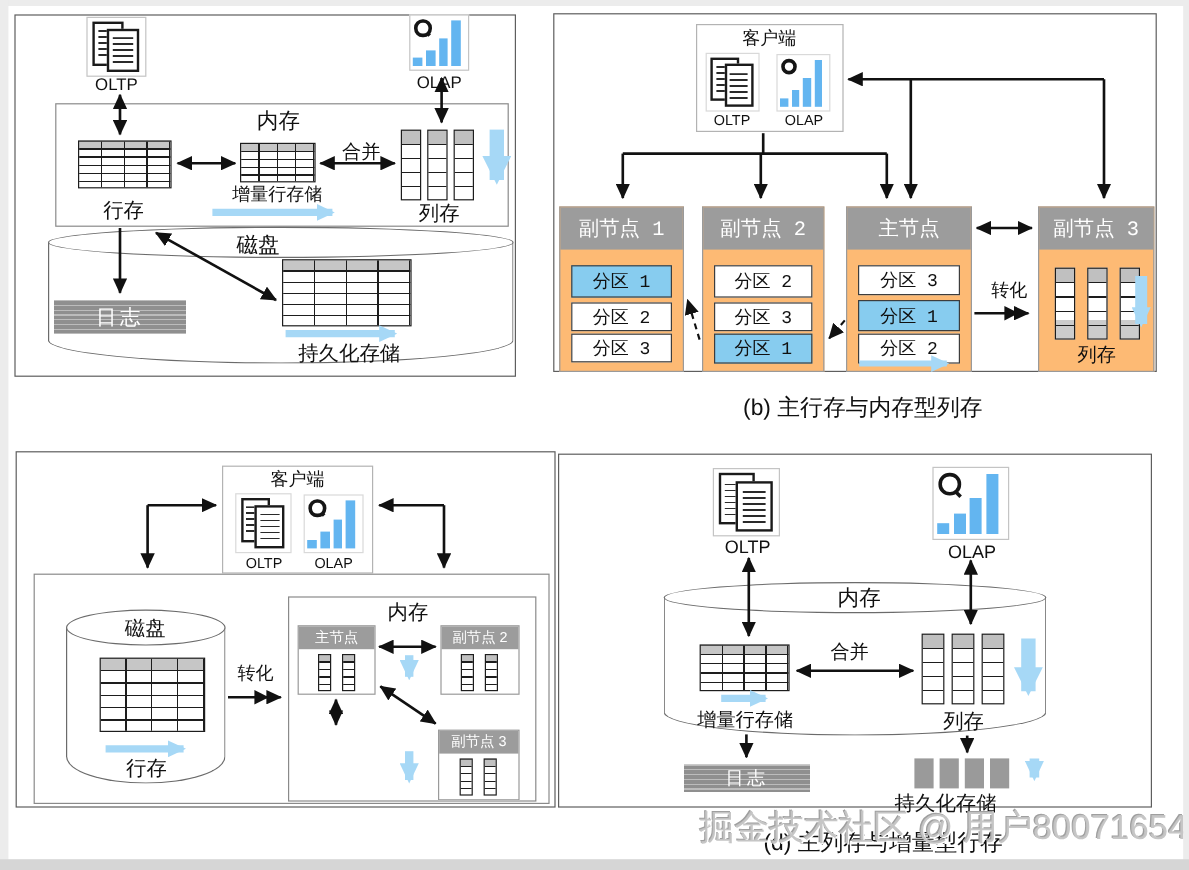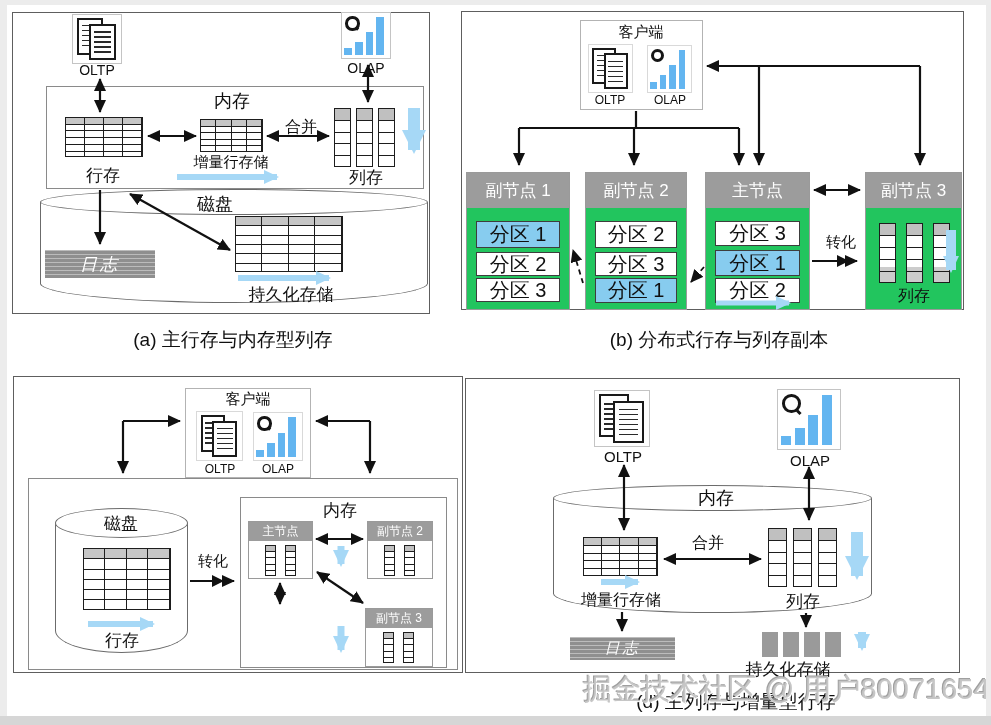--- a/index.html
+++ b/index.html
@@ -23,43 +23,43 @@
     background-image:
       repeating-linear-gradient(to bottom, transparent 0, transparent calc(var(--rh) - 1px), #1d1d1d calc(var(--rh) - 1px), #1d1d1d var(--rh)),
       linear-gradient(to bottom, #c0c0c0 0, #c0c0c0 var(--rh), #fff var(--rh));}
   .cscol.shaded{background-image:
       repeating-linear-gradient(to bottom, transparent 0, transparent calc(var(--rh) - 1px), #1d1d1d calc(var(--rh) - 1px), #1d1d1d var(--rh)),
       linear-gradient(to bottom, #c0c0c0 0, #c0c0c0 var(--rh), transparent var(--rh)),
       linear-gradient(to top, #cccccc 0, #cccccc 26%, #fff 26%);}
 
   .logbar{position:absolute;box-sizing:border-box;background:#8f8f8f;
     background-image:repeating-linear-gradient(to bottom, rgba(255,255,255,.4) 0 1px, transparent 1px 4px);
-    color:#fff;display:flex;align-items:center;justify-content:center;letter-spacing:3px;font-style:italic;}
+    color:#fff;display:flex;align-items:center;justify-content:center;letter-spacing:3px;}
 
   
   .cyl{position:absolute;}
   .cyl-body{position:absolute;left:0;right:0;top:var(--ry);bottom:0;background:#fff;border:1.6px solid #6b6b6b;border-top:none;
     border-radius:0 0 50% 50% / 0 0 calc(var(--ry)*1.5) calc(var(--ry)*1.5);box-sizing:border-box;}
   .cyl-top{position:absolute;left:0;right:0;top:0;height:calc(var(--ry)*2);background:#fff;border:1.6px solid #6b6b6b;border-radius:50%;box-sizing:border-box;}
 
   
   .iconbox{position:absolute;box-sizing:border-box;border:1px solid #c4c4c4;background:#fff;}
   .doc{position:absolute;box-sizing:border-box;background:#fff;border:2px solid #1a1a1a;}
   .doc::before{content:"";position:absolute;left:12%;right:12%;top:16%;bottom:12%;
     background:repeating-linear-gradient(to bottom,#2a2a2a 0 1.5px, transparent 1.5px 5px);}
   .olap-bar{position:absolute;bottom:6%;background:#63b5f0;width:16%;}
   .mag{position:absolute;left:7%;top:7%;width:30%;aspect-ratio:1;border:3px solid #151515;border-radius:50%;box-sizing:border-box;}
   .mag::after{content:"";position:absolute;right:-30%;bottom:-18%;width:36%;height:3px;background:#151515;transform:rotate(45deg);transform-origin:left center;}
 
   
-  .bnode{position:absolute;border:1.5px solid #9a9a9a;background:#22c55e;box-sizing:border-box;}
+  .bnode{position:absolute;border:1.5px solid #9a9a9a;background:#fdba74;box-sizing:border-box;font-family:Liberation Mono, monospace;}
   .bnode-hdr{position:absolute;left:0;right:0;top:0;height:35px;background:#9c9c9c;color:#fff;
     display:flex;align-items:center;justify-content:center;font-size:17px;}
   .part{position:absolute;left:9px;right:9px;border:1.6px solid #3d3d3d;background:#fff;
-    display:flex;align-items:center;justify-content:center;font-size:20px;}
+    display:flex;align-items:center;justify-content:center;font-size:15px;}
   .part.hl{background:#87ccef;}
 
   
   .cnode{position:absolute;border:1.4px solid #9a9a9a;background:#fff;box-sizing:border-box;}
   .cnode-hdr{position:absolute;left:0;right:0;top:0;height:19px;background:#9c9c9c;color:#fff;
     display:flex;align-items:center;justify-content:center;font-size:12px;}
 
   .sq{position:absolute;background:#9a9a9a;}
   .watermark{position:absolute;color:rgba(195,195,195,.95);font-size:29px;white-space:nowrap;
     text-shadow:1px 1px 0 #fff, -1px -1px 0 #9f9f9f;}
@@ -108,21 +108,20 @@
     <div class="cyl-body"></div>
     <div class="cyl-top"></div>
   </div>
   <div class="lbl" style="left:215px;top:192px;font-size:18px">磁盘</div>
 
   <div class="logbar" style="left:45px;top:250px;width:110px;height:28px;font-size:17px">日志</div>
 
   <div class="rtable" style="left:235px;top:216px;width:108px;height:56px;--rh:9.3px"></div>
   <div class="lbl" style="left:291px;top:283px;font-size:17px">持久化存储</div>
 
-  <div class="caption" style="left:233px;top:327px">(a) 主行存与内存型列存</div>
 
   <div class="panel" style="left:461px;top:11px;width:503px;height:299px"></div>
 
   <div class="clientbox" style="left:580px;top:20px;width:123px;height:90px"></div>
   <div class="lbl" style="left:641px;top:23px;font-size:15px">客户端</div>
   <div class="iconbox" style="left:588px;top:44px;width:45px;height:49px;border-color:#d9d9d9">
     <div class="doc" style="left:8%;top:6%;width:55%;height:78%"></div>
     <div class="doc" style="left:34%;top:18%;width:56%;height:76%"></div>
   </div>
   <div class="lbl" style="left:610px;top:93px;font-size:12px">OLTP</div>
@@ -158,21 +157,21 @@
 
   <div class="bnode" style="left:865px;top:172px;width:97px;height:138px">
     <div class="bnode-hdr">副节点 3</div>
     <div class="cscol shaded" style="left:13px;top:50px;width:17px;height:60px;--rh:12px"></div>
     <div class="cscol shaded" style="left:40px;top:50px;width:17px;height:60px;--rh:12px"></div>
     <div class="cscol shaded" style="left:67px;top:50px;width:17px;height:60px;--rh:12px"></div>
     <div class="lbl" style="left:48px;top:113px;font-size:16px">列存</div>
   </div>
 
   <div class="lbl" style="left:841px;top:233px;font-size:15px">转化</div>
-  <div class="caption" style="left:719px;top:327px">(b) 分布式行存与列存副本</div>
+  <div class="caption" style="left:719px;top:327px">(b) 主行存与内存型列存</div>
 
   <div class="panel" style="left:13px;top:376px;width:450px;height:297px"></div>
 
   <div class="clientbox" style="left:185px;top:388px;width:126px;height:90px"></div>
   <div class="lbl" style="left:248px;top:390px;font-size:15px">客户端</div>
   <div class="iconbox" style="left:196px;top:411px;width:47px;height:50px;border-color:#d9d9d9">
     <div class="doc" style="left:8%;top:6%;width:55%;height:78%"></div>
     <div class="doc" style="left:34%;top:18%;width:56%;height:76%"></div>
   </div>
   <div class="lbl" style="left:220px;top:462px;font-size:12px">OLTP</div>

